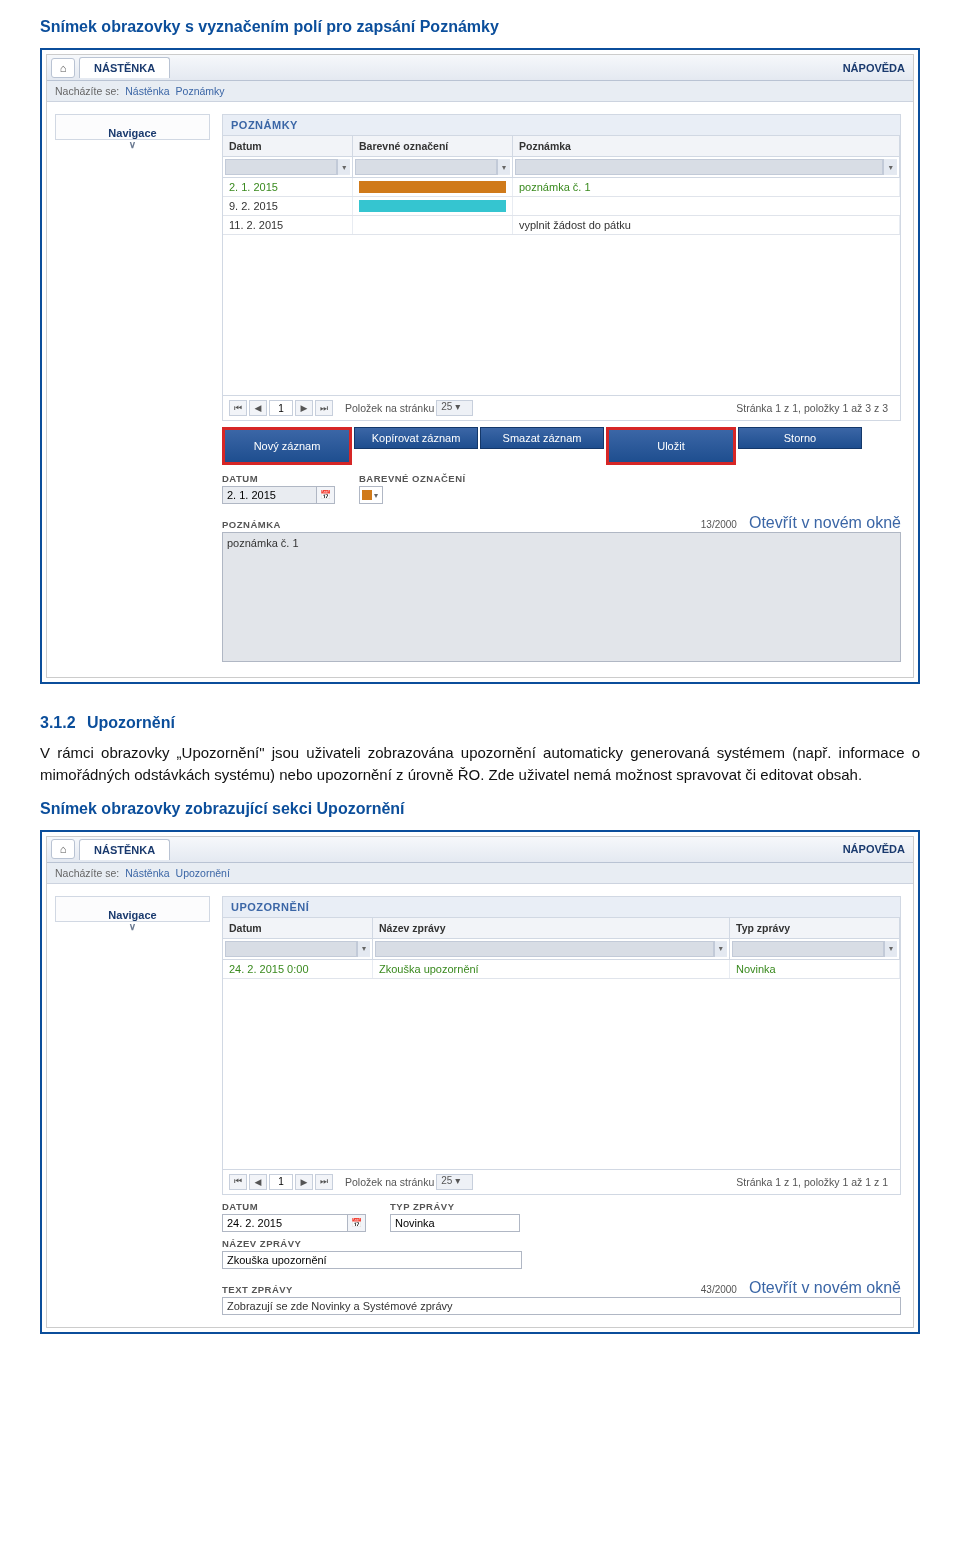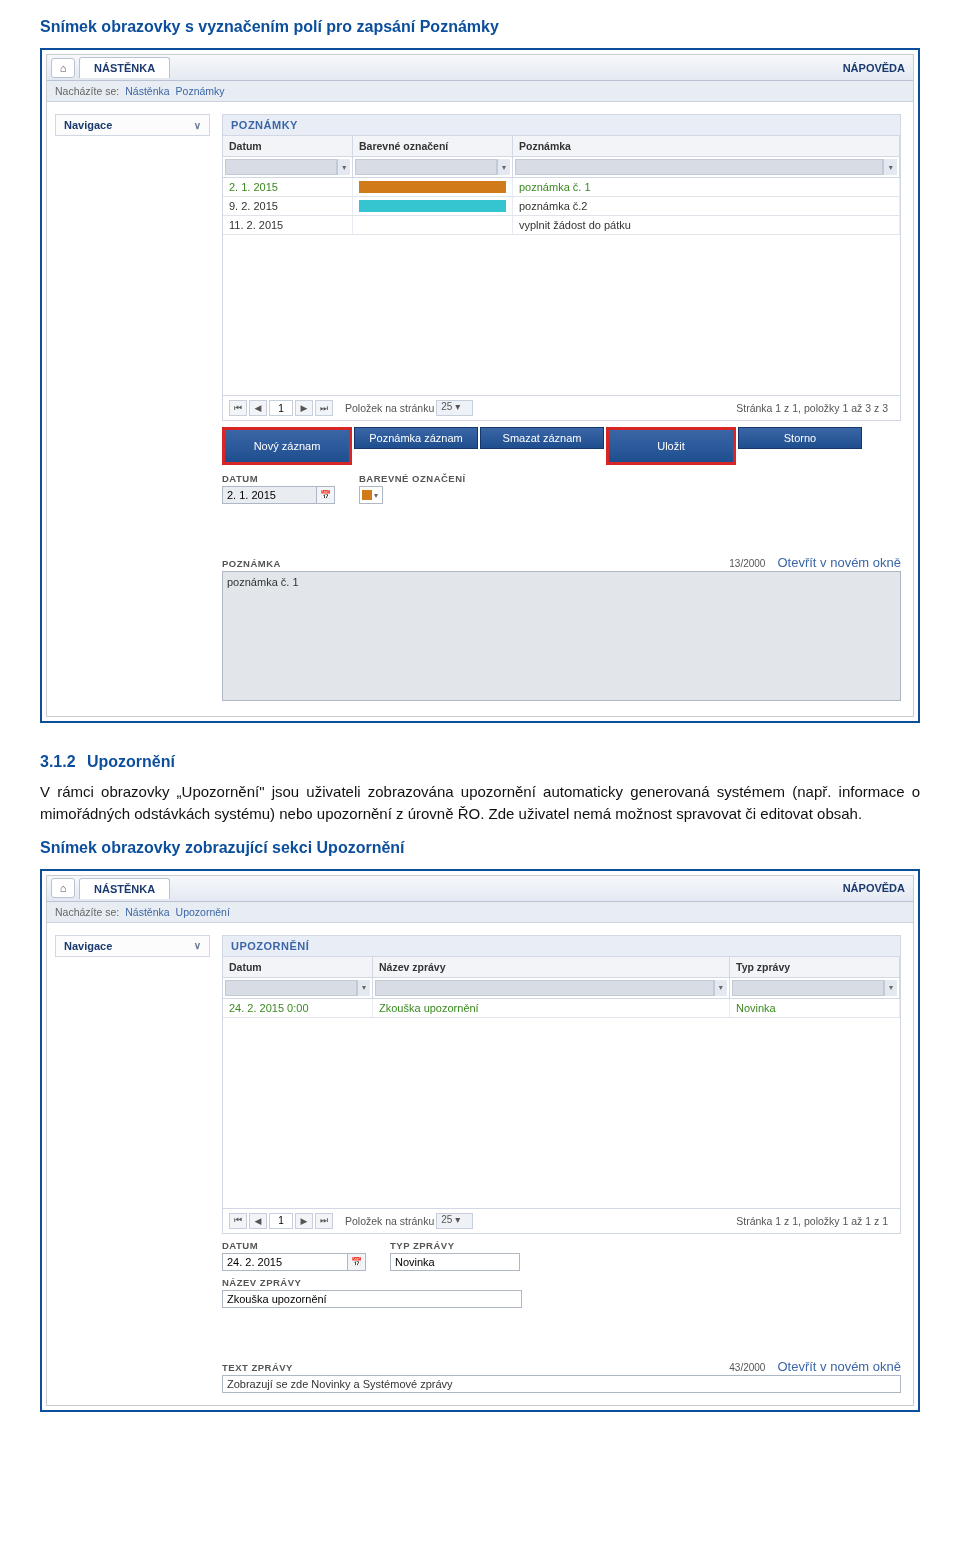--- a/index.html
+++ b/index.html
@@ -10,21 +10,21 @@
   .body-text { color: #111; font-size: 15px; line-height: 1.45; margin: 10px 0 14px; text-align: justify; }
   .screenshot-box { border: 2px solid #0b4e9b; background: #fff; padding: 4px; margin-bottom: 30px; }
   .app { background: #eef2f6; border: 1px solid #ccc; }
   .topbar { display: flex; align-items: center; background: linear-gradient(#f6f8fb,#e4e9f1); border-bottom: 1px solid #b9c3d3; height: 26px; }
   .home-btn { width: 24px; height: 20px; margin: 0 4px; background: #fff; border: 1px solid #b9c3d3; border-radius: 3px; display: flex; align-items: center; justify-content: center; font-size: 11px; color: #555; }
   .tab-active { background: #fff; border: 1px solid #b9c3d3; border-bottom: none; padding: 4px 14px; font-size: 11px; font-weight: bold; color: #1a3a6e; border-radius: 3px 3px 0 0; }
   .help-link { margin-left: auto; margin-right: 8px; font-size: 11px; font-weight: bold; color: #1a3a6e; }
   .breadcrumb { background: #e8edf3; border-bottom: 1px solid #ccd3df; padding: 4px 8px; font-size: 10.5px; color: #666; display: flex; gap: 6px; align-items: flex-end; }
   .bc-item { color: #3b66a6; }
   .content-row { display: flex; background: #fff; }
-  .nav-card { width: 155px; margin: 12px 8px; border: 1px solid #d1d8e3; height: 22px; display: flex; align-items: center; justify-content: space-between; padding: 0 8px; font-size: 11px; font-weight: bold; color: #1a3a6e; background: #fcfcfd; }
+  .nav-card { width: 155px; margin: 12px 8px; border: 1px solid #d1d8e3; height: 22px; display: flex; align-items: center; justify-content: space-between; padding: 12px 8px; font-size: 11px; font-weight: bold; color: #1a3a6e; background: #fcfcfd; flex-direction: column; }
   .chev { font-size: 10px; color: #6b7a92; }
   .main-panel { flex: 1; margin: 12px 12px 12px 4px; }
   .panel-title { background: #e9eef6; border: 1px solid #d1d8e3; padding: 4px 8px; font-size: 11px; font-weight: bold; color: #3b66a6; letter-spacing: .5px; }
   .grid { border: 1px solid #d1d8e3; border-top: none; }
   .grid-head { display: flex; background: #f2f4f8; border-bottom: 1px solid #d1d8e3; }
   .gh { padding: 4px 6px; font-size: 10.5px; font-weight: bold; color: #333; border-right: 1px solid #d1d8e3; }
   .grid-filters { display: flex; border-bottom: 1px solid #d1d8e3; background: #fff; }
   .gf { border-right: 1px solid #d1d8e3; padding: 2px; display: flex; align-items: center; }
   .gf input { width: 100%; height: 16px; border: 1px solid #c2cad8; background: #d8dde5; font-size: 10px; padding: 0 2px; }
   .gf .ftgl { width: 14px; height: 16px; background: #e4e9f1; border-left: 1px solid #c2cad8; display: flex; align-items: center; justify-content: center; font-size: 8px; color: #666; }
@@ -50,21 +50,21 @@
   .lbl { font-size: 9.5px; font-weight: bold; letter-spacing: .5px; color: #555; margin-bottom: 2px; }
   .fld { display: flex; align-items: center; }
   .fld input { height: 18px; border: 1px solid #b0b7c4; background: #e9ecf1; font-size: 11px; padding: 0 4px; }
   .cal-icn { width: 18px; height: 18px; border: 1px solid #b0b7c4; border-left: none; background: #f2f4f8; display: flex; align-items: center; justify-content: center; font-size: 9px; color: #666; }
   .color-sel { width: 24px; height: 18px; border: 1px solid #b0b7c4; background: #fff; display: flex; align-items: center; padding: 0 2px; gap: 2px; }
   .csw { width: 10px; height: 10px; background: #d07a1a; }
   .csel-arr { font-size: 8px; color: #666; }
   .txt-head { display: flex; align-items: baseline; margin-top: 10px; }
   .txt-head .lbl { flex: none; }
   .txt-head .counter { margin-left: auto; font-size: 10px; color: #555; margin-right: 12px; }
-  .txt-head .open-new { font-size: 13px; color: #3b66a6; cursor: pointer; margin-top: 41px; }
+  .txt-head .open-new { font-size: 16px; color: #3b66a6; cursor: pointer; }
   .txtarea { width: 100%; height: 130px; border: 1px solid #b0b7c4; background: #e2e5ea; font-size: 11px; padding: 4px; resize: none; color: #333; font-family: Arial, sans-serif; }
   .txtarea.white { background: #fff; height: 18px; padding: 2px 4px; }
   .readonly-fld { height: 18px; border: 1px solid #b0b7c4; background: #fff; font-size: 11px; padding: 2px 4px; display: flex; align-items: center; min-width: 130px; }
   .footer-table { width: 100%; max-width: 880px; margin: 90px auto 0; border: 2px solid #5b82b3; border-collapse: collapse; font-size: 13px; }
   .footer-table td { border: 1px solid #5b82b3; padding: 5px 10px; color: #0b4e9b; }
   .footer-table .ft-head td { font-weight: bold; }
 </style>
 </head>
 <body>
 
@@ -116,21 +116,20 @@
                 <div class="gc" style="width:160px">
                     <div class="swatch orange"></div>
                   </div>
                 <div class="gc green" style="flex:1">poznámka č. 1</div>
               </div>
               <div class="grid-row">
                 <div class="gc" style="width:130px">9. 2. 2015</div>
                 <div class="gc" style="width:160px">
                     <div class="swatch cyan"></div>
                   </div>
-                <div class="gc" style="flex:1">poznámka č.2</div>
               </div>
               <div class="grid-row">
                 <div class="gc" style="width:130px">11. 2. 2015</div>
                 <div class="gc" style="width:160px"></div>
                 <div class="gc" style="flex:1">vyplnit žádost do pátku</div>
               </div>
               <div class="grid-empty"></div>
             </div>
             <div class="pager">
               <div class="pgbtn">⏮</div>
@@ -140,21 +139,21 @@
               <div class="pgbtn">⏭</div>
               <span style="margin-left:10px">Položek na stránku</span>
               <div class="pgsel"><span>25</span> ▾</div>
               <span class="pager-info">Stránka 1 z 1, položky 1 až 3 z 3</span>
             </div>
           </div>
           <div class="btn-row">
             <div class="highlight-box">
               <div class="btn">Nový záznam</div>
             </div>
-            <div class="btn">Poznámka záznam</div>
+            <div class="btn">Kopírovat záznam</div>
             <div class="btn">Smazat záznam</div>
             <div class="highlight-box">
               <div class="btn">Uložit</div>
             </div>
             <div class="btn">Storno</div>
           </div>
           <div class="form-row">
             <div class="form-col">
               <span class="lbl">DATUM</span>
               <div class="fld">

